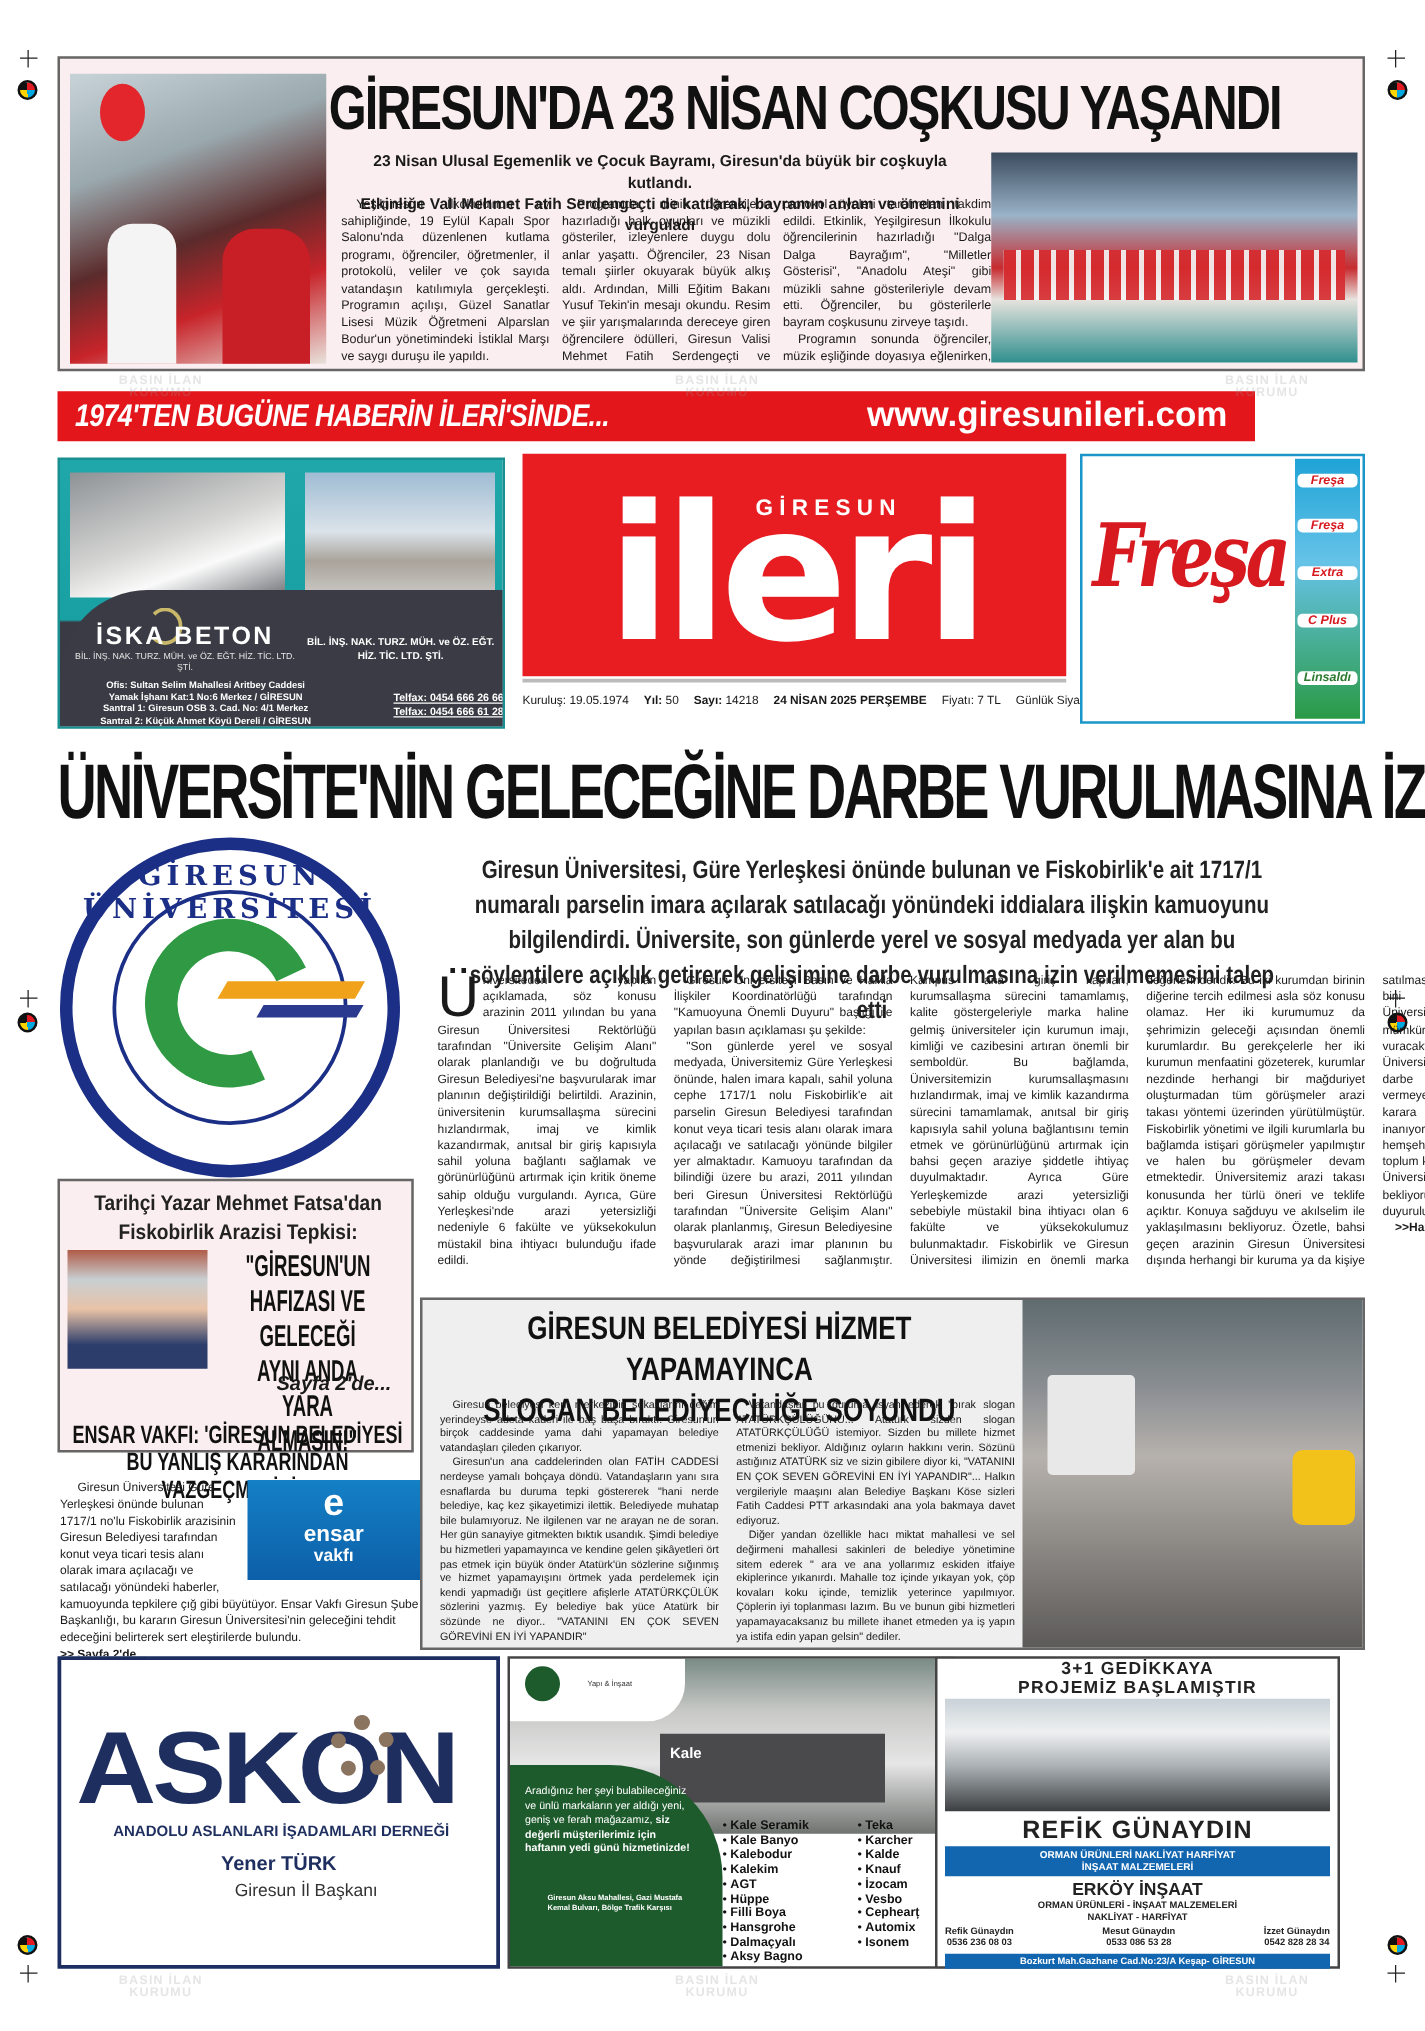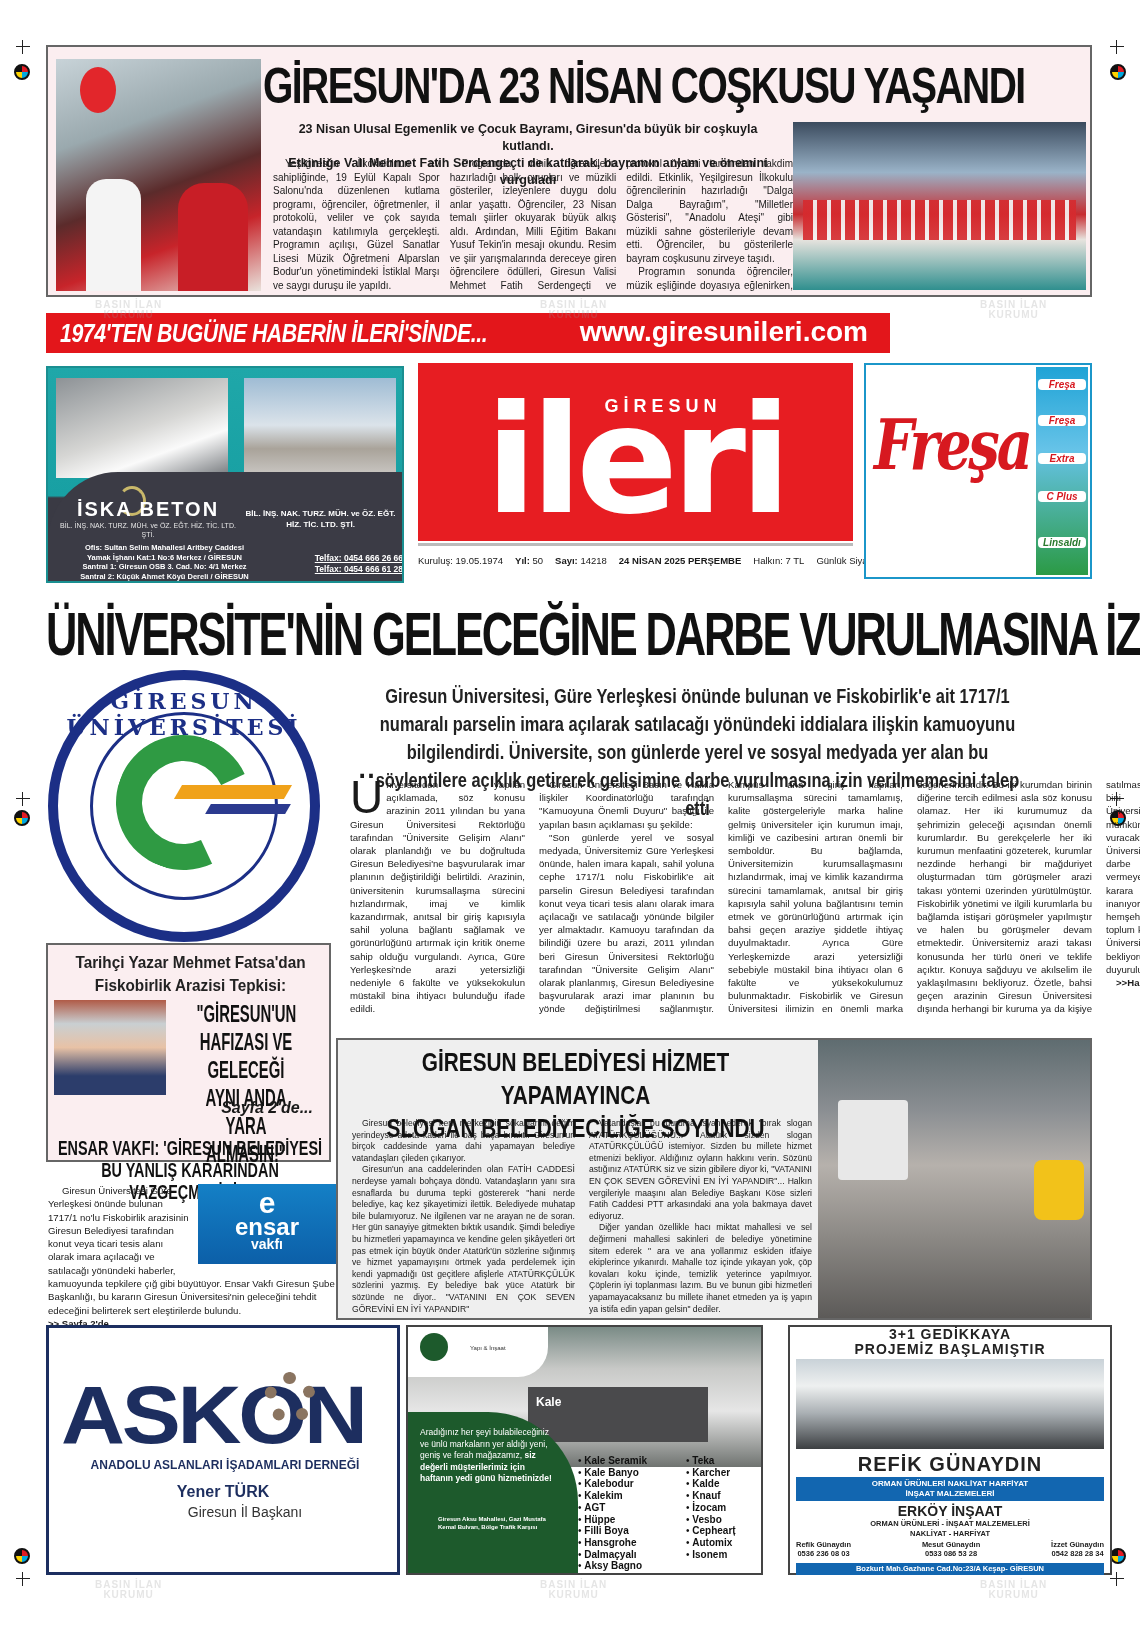--- a/index.html
+++ b/index.html
@@ -25,21 +25,21 @@
   .cols3 { column-count: 3; column-gap: 10px; font-size: 10px; line-height: 13.5px; text-align: justify; }
   #top-body { left: 225px; top: 110px; width: 520px; height: 138px; }
   #top-body p { text-indent: 12px; }
   #top-photo-right { left: 745px; top: 75px; width: 293px; height: 168px;
     background: linear-gradient(180deg, #3b4b5e 0%, #9ab3c8 30%, #c72b2f 55%, #e7e3de 70%, #2f8f8e 100%); }
   #top-photo-right .rows { position:absolute; left:10px; right:10px; top:78px; height:40px;
     background: repeating-linear-gradient(90deg, #d62a2e 0 10px, #f5f5f5 10px 14px); opacity:.9; }
   .byline { font-weight: 700; }
 
   
-  #slogan-bar { left: 46px; top: 313px; width: 844px; height: 40px; background: #e3161b; color: #fff; padding-left: 12px; }
+  #slogan-bar { left: 46px; top: 313px; width: 958px; height: 40px; background: #e3161b; color: #fff; padding-left: 12px; }
   #slogan-text { left: 14px; top: 6px; font-size: 25px; font-style: italic; font-weight: 700; letter-spacing: -0.5px; transform: scaleX(0.85); transform-origin:left; white-space:nowrap; }
   #slogan-url { right: 22px; top: 3px; font-size: 28px; font-weight: 700; white-space:nowrap;margin-left:39px; }
 
   
   #iska-ad { left: 46px; top: 366px; width: 358px; height: 217px; background: linear-gradient(180deg, #1fa7a9 0%, #18a0a3 60%, #3a3a44 61%); border:2px solid #1a8f91; overflow:hidden; }
   #iska-photo1 { left: 8px; top: 10px; width: 172px; height: 100px; background: linear-gradient(160deg,#8d9296,#d6d6d4 50%,#fafafa 70%,#6f7377); }
   #iska-photo2 { left: 196px; top: 10px; width: 152px; height: 118px; background: linear-gradient(180deg,#9fbcd4 0%,#dbe3ea 40%,#a9a39a 60%,#e3e3e3 100%); }
   #iska-dark { left: 0; top: 104px; width: 358px; height: 113px; background: #3b3b45; border-radius: 70px 0 0 0; }
   #iska-logo-ring { left: 70px; top: 118px; width: 28px; height: 30px; border-radius:50%; border:3px solid #c9b86a; border-left-color: transparent; }
   #iska-name { left: 10px; top: 130px; width: 180px; text-align:center; color:#fff; font-weight:900; font-size: 20px; letter-spacing: 2px; }
@@ -81,21 +81,21 @@
   #fatsa-photo { left: 6px; top: 55px; width: 112px; height: 95px; background: linear-gradient(180deg, #b05b47 0%, #c9cfd2 25%, #e8c2a6 50%, #2c3d6b 80%); }
   #fatsa-quote { left: 118px; top: 55px; width: 160px; text-align:center; font-weight: 900; font-size: 24px; line-height: 28px; transform: scaleX(0.62); transform-origin: center top; color:#111; }
   #fatsa-page { right: 16px; top: 154px; font-style: italic; font-weight: 700; font-size: 16px; }
 
   
   #ensar-headline { left: 46px; top: 1137px; width: 290px; text-align:center; font-weight: 900; font-size: 20px; line-height: 22px; transform: scaleX(0.72); transform-origin: left top; width: 400px; color:#111; }
   #ensar-body { left: 48px; top: 1184px; width: 288px; font-size: 9.6px; line-height: 13.3px; }
   #ensar-body .wrap { float: right; width: 138px; height: 80px; margin: 0 0 4px 8px; }
   #ensar-logo { width: 138px; height: 80px; background: linear-gradient(180deg,#1480c6,#0c5fa8); color:#fff; text-align:center; font-weight:700; }
   #ensar-logo .e { font-size: 30px; line-height: 30px; padding-top: 4px; }
-  #ensar-logo .t1 { font-size: 24px; line-height: 18px; }
+  #ensar-logo .t1 { font-size: 18px; line-height: 18px; }
   #ensar-logo .t2 { font-size: 14px; line-height: 16px; }
 
   
   #belediye-box { left: 336px; top: 1038px; width: 756px; height: 282px; background: #efefef; border: 2px solid #666; }
   #belediye-headline { left: 0; top: 6px; width: 475px; text-align:center; font-weight: 900; font-size: 26px; line-height: 33px; color:#111; transform: scaleX(0.8); transform-origin: center top; }
   #belediye-body { left: 14px; top: 78px; width: 460px; height: 200px; column-count: 2; column-gap: 14px; font-size: 8.6px; line-height: 11.6px; text-align: justify; }
   #belediye-body p { text-indent: 10px; }
   #belediye-photo { left: 480px; top: 0; width: 272px; height: 278px;
     background: linear-gradient(180deg, #5f6c70 0%, #8a8e92 25%, #b6b1ac 45%, #8d8a86 70%, #5c5a58 100%); }
   #belediye-photo .car { position:absolute; right: 6px; top: 120px; width: 50px; height: 60px; background:#f2c21a; border-radius: 8px; }
@@ -117,21 +117,21 @@
   #kale-logo { left: 12px; top: 6px; width: 28px; height: 28px; border-radius:50%; background: #1d5a2c; }
   #kale-logo-text { left: 62px; top: 18px; font-size: 6px; color:#333; }
   #kale-green { left: 0; top: 85px; width: 170px; height: 165px; background: #1d5a2c; border-radius: 0 90px 0 0; }
   #kale-tagline { left: 12px; top: 100px; width: 140px; color:#fff; font-size: 8.5px; line-height: 11.5px; }
   #kale-tagline b { font-weight: 700; }
   #kale-addr { left: 30px; top: 188px; width: 120px; color:#fff; font-size: 6px; line-height: 8px; font-weight:700; }
   #kale-phones { left: 30px; top: 220px; width: 120px; color:#fff; font-size: 8px; line-height: 10px; font-weight:700;margin-top:41px; }
   #kale-brands { left: 170px; top: 128px; width: 185px; display:grid; grid-template-columns: 108px 76px; font-size: 10px; line-height: 11.7px; font-weight: 900; color: #111; }
   #kale-brands span::before { content: "• "; font-weight: 400; }
 
-  #refik-ad { left: 788px; top: 1325px; width: 324px; height: 250px; border: 2px solid #444; background: #fff; }
+  #refik-ad { left: 748px; top: 1325px; width: 324px; height: 250px; border: 2px solid #444; background: #fff; }
   #refik-top { left: 0; top: 0; width: 320px; height: 30px; text-align:center; font-weight: 900; font-size: 14px; line-height: 15px; letter-spacing: 1px; color:#222; }
   #refik-photo { left: 6px; top: 32px; width: 308px; height: 90px; background: linear-gradient(180deg,#c9d2d8 0%,#eef0f0 30%,#aab0b4 60%,#3c3f42 100%); }
   #refik-name { left: 0; top: 126px; width: 320px; text-align:center; font-weight: 900; font-size: 20px; letter-spacing: 1px; color:#222; }
   #refik-band { left: 6px; top: 150px; width: 308px; height: 24px; background: #1266b0; color:#fff; text-align:center; font-weight:700; font-size: 8px; line-height: 10px; padding-top: 2px; }
   #refik-erkoy { left: 0; top: 176px; width: 320px; text-align:center; font-weight:900; font-size: 14px; color:#222; }
   #refik-erkoy-sub { left: 0; top: 192px; width: 320px; text-align:center; font-weight:700; font-size: 7.5px; line-height: 9.5px; color:#222; }
   #refik-people { left: 6px; top: 213px; width: 308px; display:flex; justify-content: space-between; font-size: 7.5px; line-height: 9px; text-align:center; font-weight:700; color:#222; }
   #refik-footer { left: 6px; top: 236px; width: 308px; height: 12px; background:#1266b0; color:#fff; text-align:center; font-size: 7.5px; font-weight: 700; line-height: 12px; }
 
   .wm { position:absolute; color: rgba(150,150,150,0.25); font-size: 10px; font-weight:900; letter-spacing: 1px; text-align:center; line-height: 10px; pointer-events:none; }
@@ -202,21 +202,21 @@
 <div id="masthead" class="abs">
   <div id="mast-ileri" class="abs">ileri</div>
   <div id="mast-giresun" class="abs">GİRESUN</div>
 </div>
 <div id="mast-rule" class="abs"></div>
 <div id="mast-info" class="abs">
   <span><span>Kuruluş:</span> <span>19.05.1974</span></span>
   <span><b>Yıl:</b> <span>50</span></span>
   <span><b>Sayı:</b> <span>14218</span></span>
   <b>24 NİSAN 2025 PERŞEMBE</b>
-  <span><span>Halkın:</span> <span>7 TL</span></span>
+  <span><span>Fiyatı:</span> <span>7 TL</span></span>
   <span>Günlük Siyasi Gazete</span>
 </div>
 
 <div id="fresa-ad" class="abs">
   <div id="fresa-word" class="abs">Freşa</div>
   <div id="fresa-strip" class="abs">
     <div class="fresa-mini" style="top:12px;">Freşa</div>
     <div class="fresa-mini" style="top:48px;">Freşa</div>
     <div class="fresa-mini" style="top:86px;">Extra</div>
     <div class="fresa-mini" style="top:124px;">C Plus</div>

